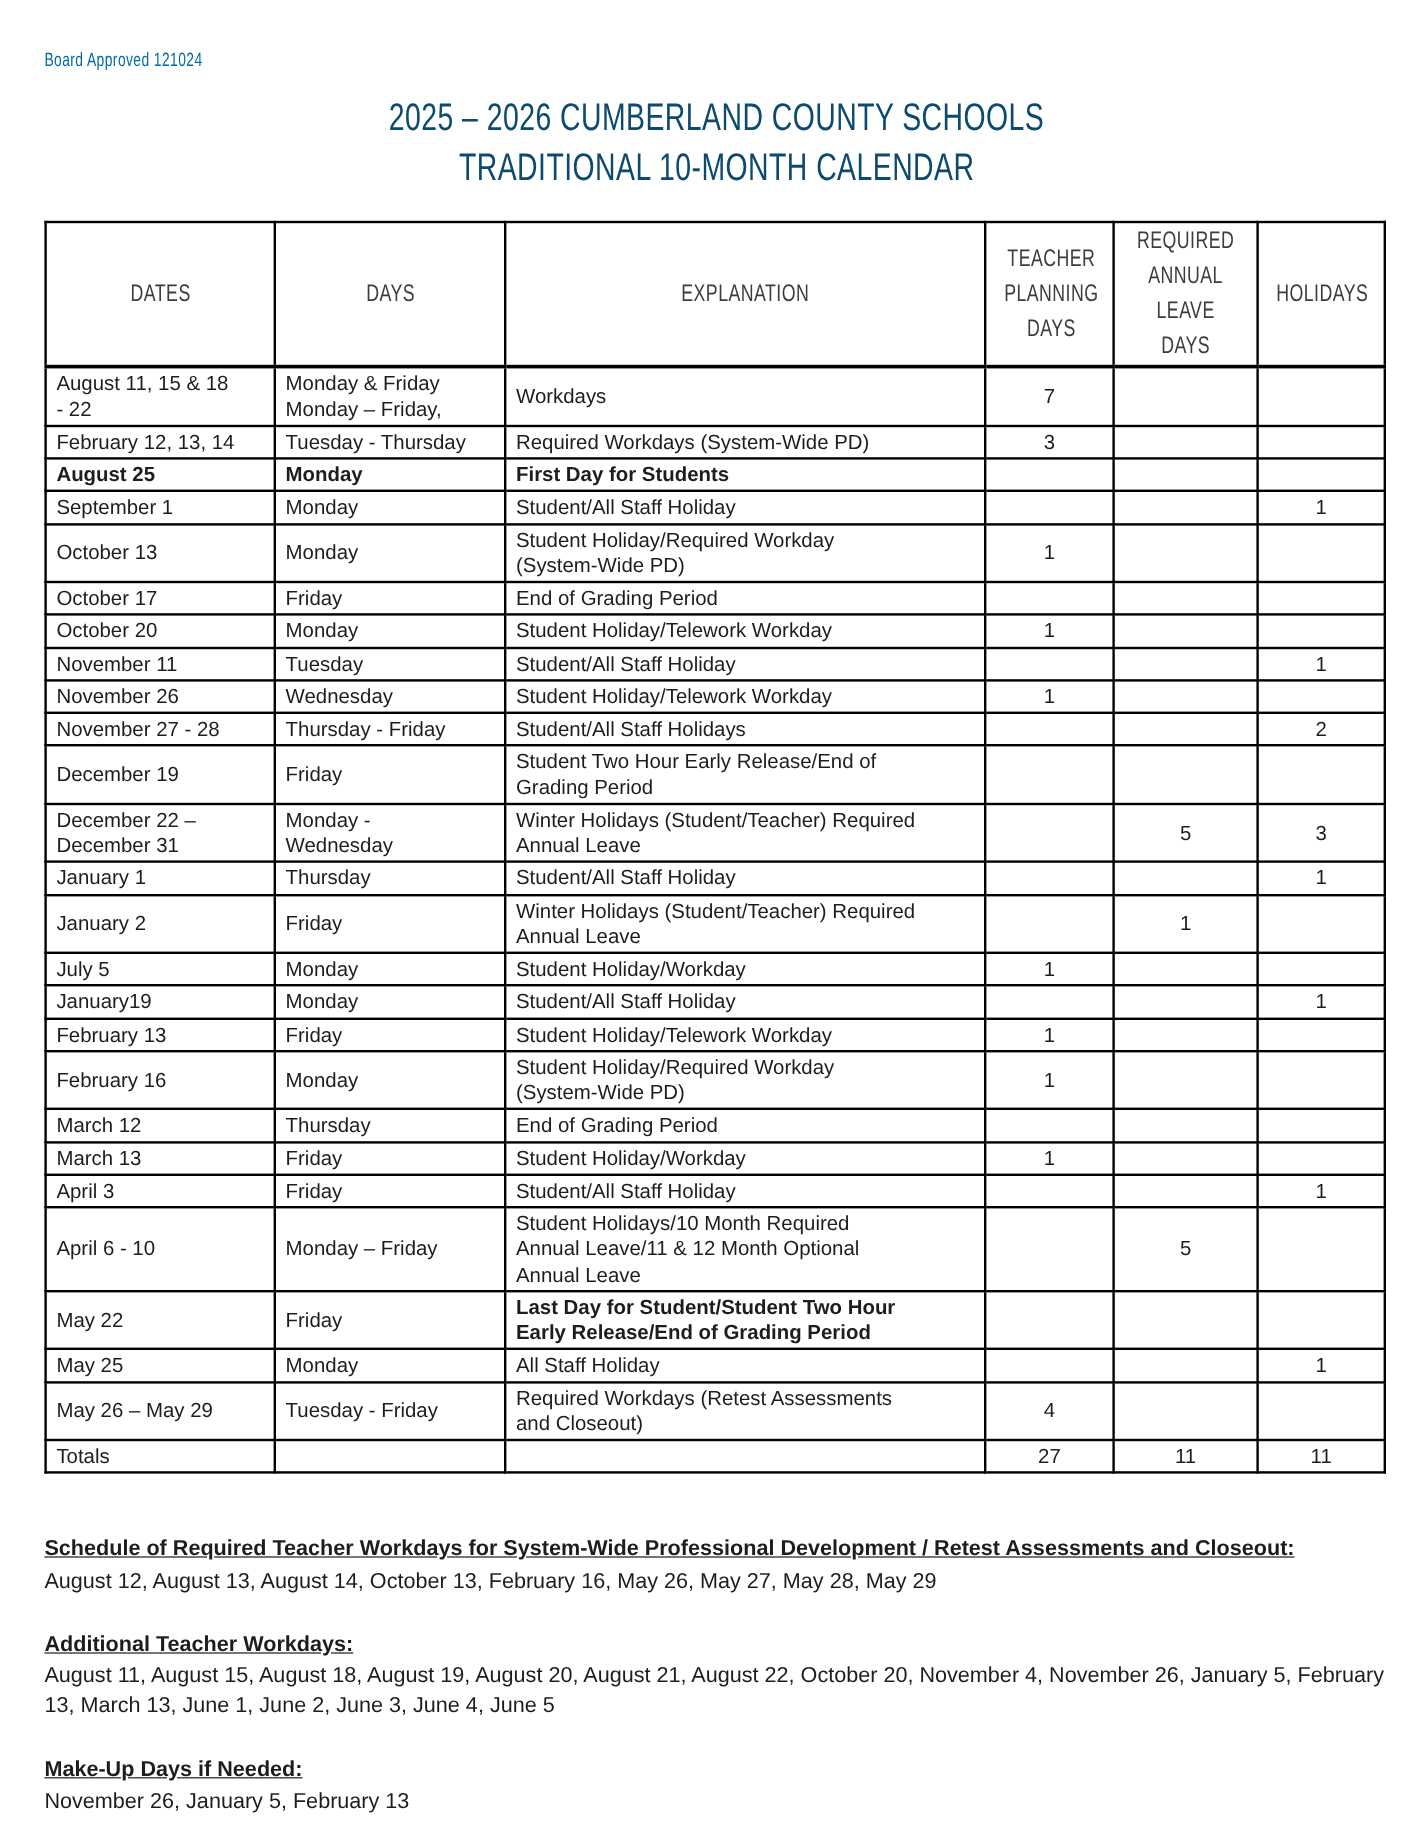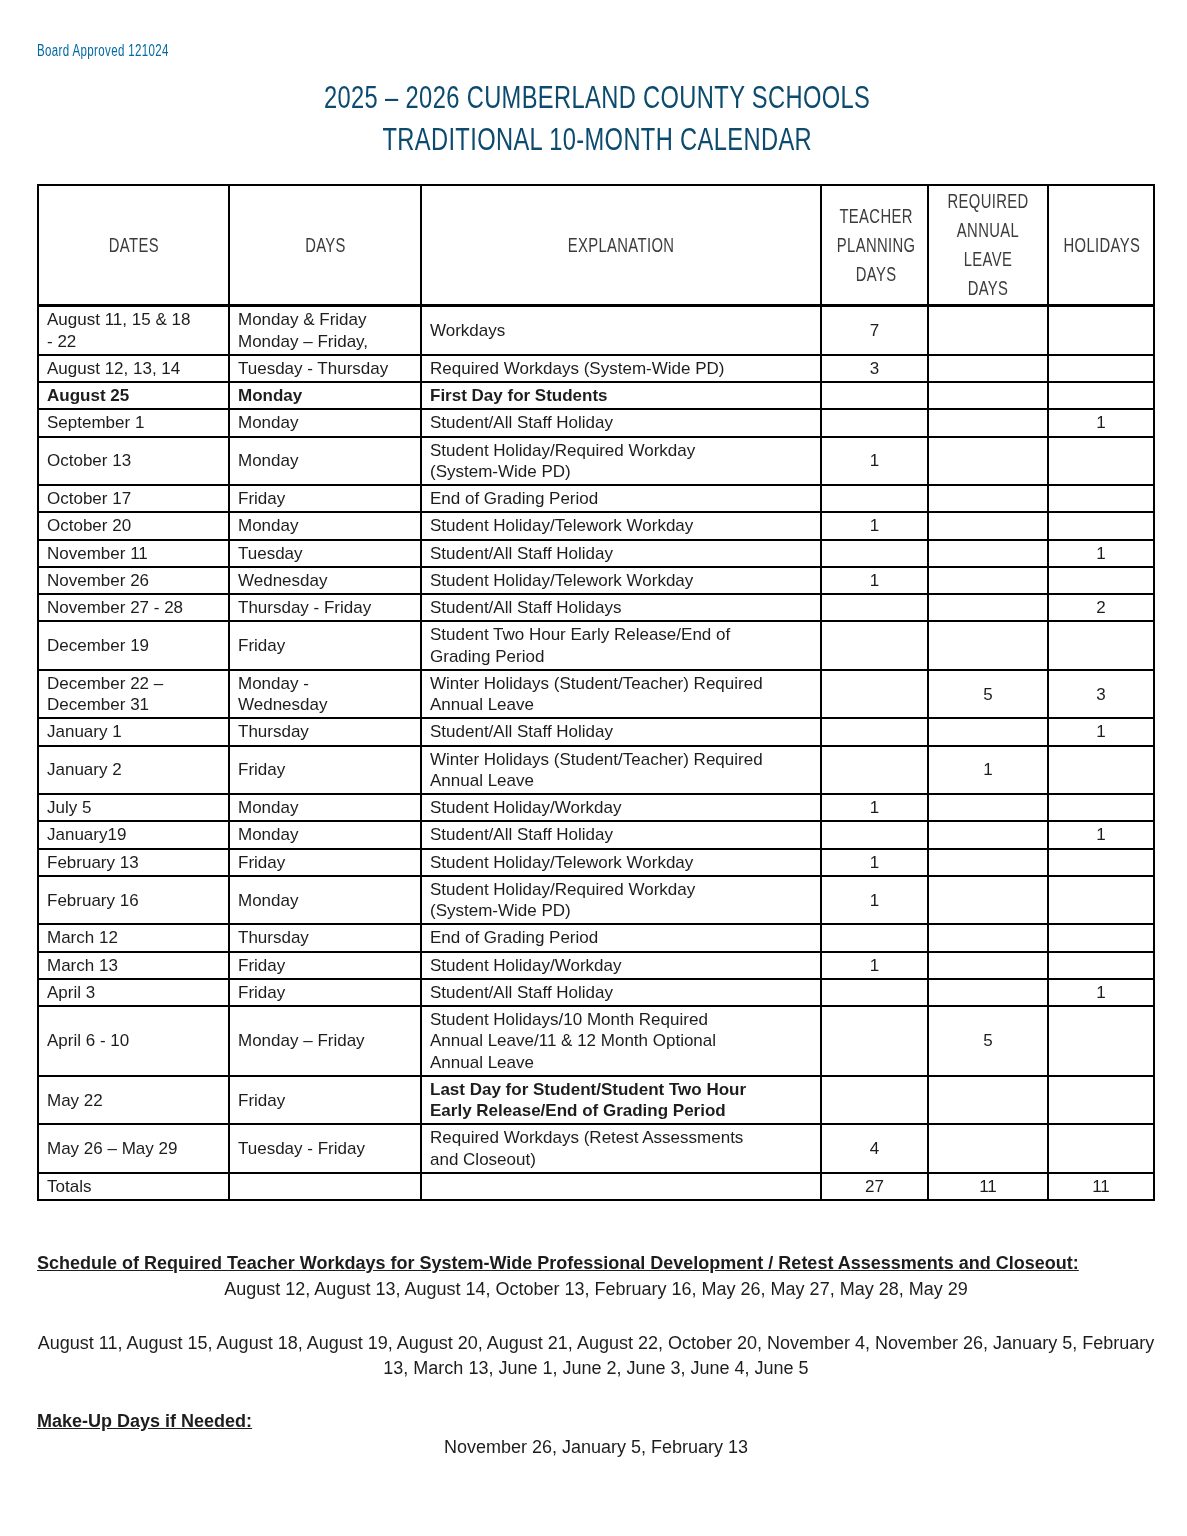--- a/index.html
+++ b/index.html
@@ -91,21 +91,20 @@
   .note {
     margin-bottom: 28px;
     margin-top: 12px;
   }
   .note-heading {
     font-weight: bold;
     text-decoration: underline;
   }
   .note-body {
     margin-top: 1px;
-    text-align: center;
   }
 </style>
 </head>
 <body>
 
 <div class="page">
 
   <div class="board-approved">
     <span class="cond">Board Approved 121024</span>
   </div>
@@ -144,21 +143,21 @@
           <td class="c-dates">August 11, 15 &amp; 18
 - 22</td>
           <td class="c-days">Monday &amp; Friday
 Monday – Friday,</td>
           <td class="c-expl">Workdays</td>
           <td class="c-num">7</td>
           <td class="c-num"></td>
           <td class="c-num"></td>
         </tr>
         <tr>
-          <td class="c-dates">August 12, 13, 14</td>
+          <td class="c-dates">February 12, 13, 14</td>
           <td class="c-days">Tuesday - Thursday</td>
           <td class="c-expl">Required Workdays (System-Wide PD)</td>
           <td class="c-num">3</td>
           <td class="c-num"></td>
           <td class="c-num"></td>
         </tr>
         <tr class="bold-row">
           <td class="c-dates">August 25</td>
           <td class="c-days">Monday</td>
           <td class="c-expl">First Day for Students</td>
@@ -328,20 +327,28 @@
           <td class="c-num"></td>
         </tr>
         <tr>
           <td class="c-dates">May 22</td>
           <td class="c-days">Friday</td>
           <td class="c-expl bold-cell">Last Day for Student/Student Two Hour
 Early Release/End of Grading Period</td>
           <td class="c-num"></td>
           <td class="c-num"></td>
           <td class="c-num"></td>
+        </tr>
+        <tr>
+          <td class="c-dates">May 25</td>
+          <td class="c-days">Monday</td>
+          <td class="c-expl">All Staff Holiday</td>
+          <td class="c-num"></td>
+          <td class="c-num"></td>
+          <td class="c-num">1</td>
         </tr>
         <tr>
           <td class="c-dates">May 26 – May 29</td>
           <td class="c-days">Tuesday - Friday</td>
           <td class="c-expl">Required Workdays (Retest Assessments
 and Closeout)</td>
           <td class="c-num">4</td>
           <td class="c-num"></td>
           <td class="c-num"></td>
         </tr>
@@ -357,20 +364,21 @@
       </tr>
     </tbody>
   </table>
 
   <div class="notes">
     <div class="note">
       <div class="note-heading">Schedule of Required Teacher Workdays for System-Wide Professional Development / Retest Assessments and Closeout:</div>
       <div class="note-body">August 12, August 13, August 14, October 13, February 16, May 26, May 27, May 28, May 29</div>
     </div>
     <div class="note">
+      <div class="note-heading">Additional Teacher Workdays:</div>
       <div class="note-body">August 11, August 15, August 18, August 19, August 20, August 21, August 22, October 20, November 4, November 26, January 5, February 13, March 13, June 1, June 2, June 3, June 4, June 5</div>
     </div>
     <div class="note">
       <div class="note-heading">Make-Up Days if Needed:</div>
       <div class="note-body">November 26, January 5, February 13</div>
     </div>
   </div>
 
 </div>
 

